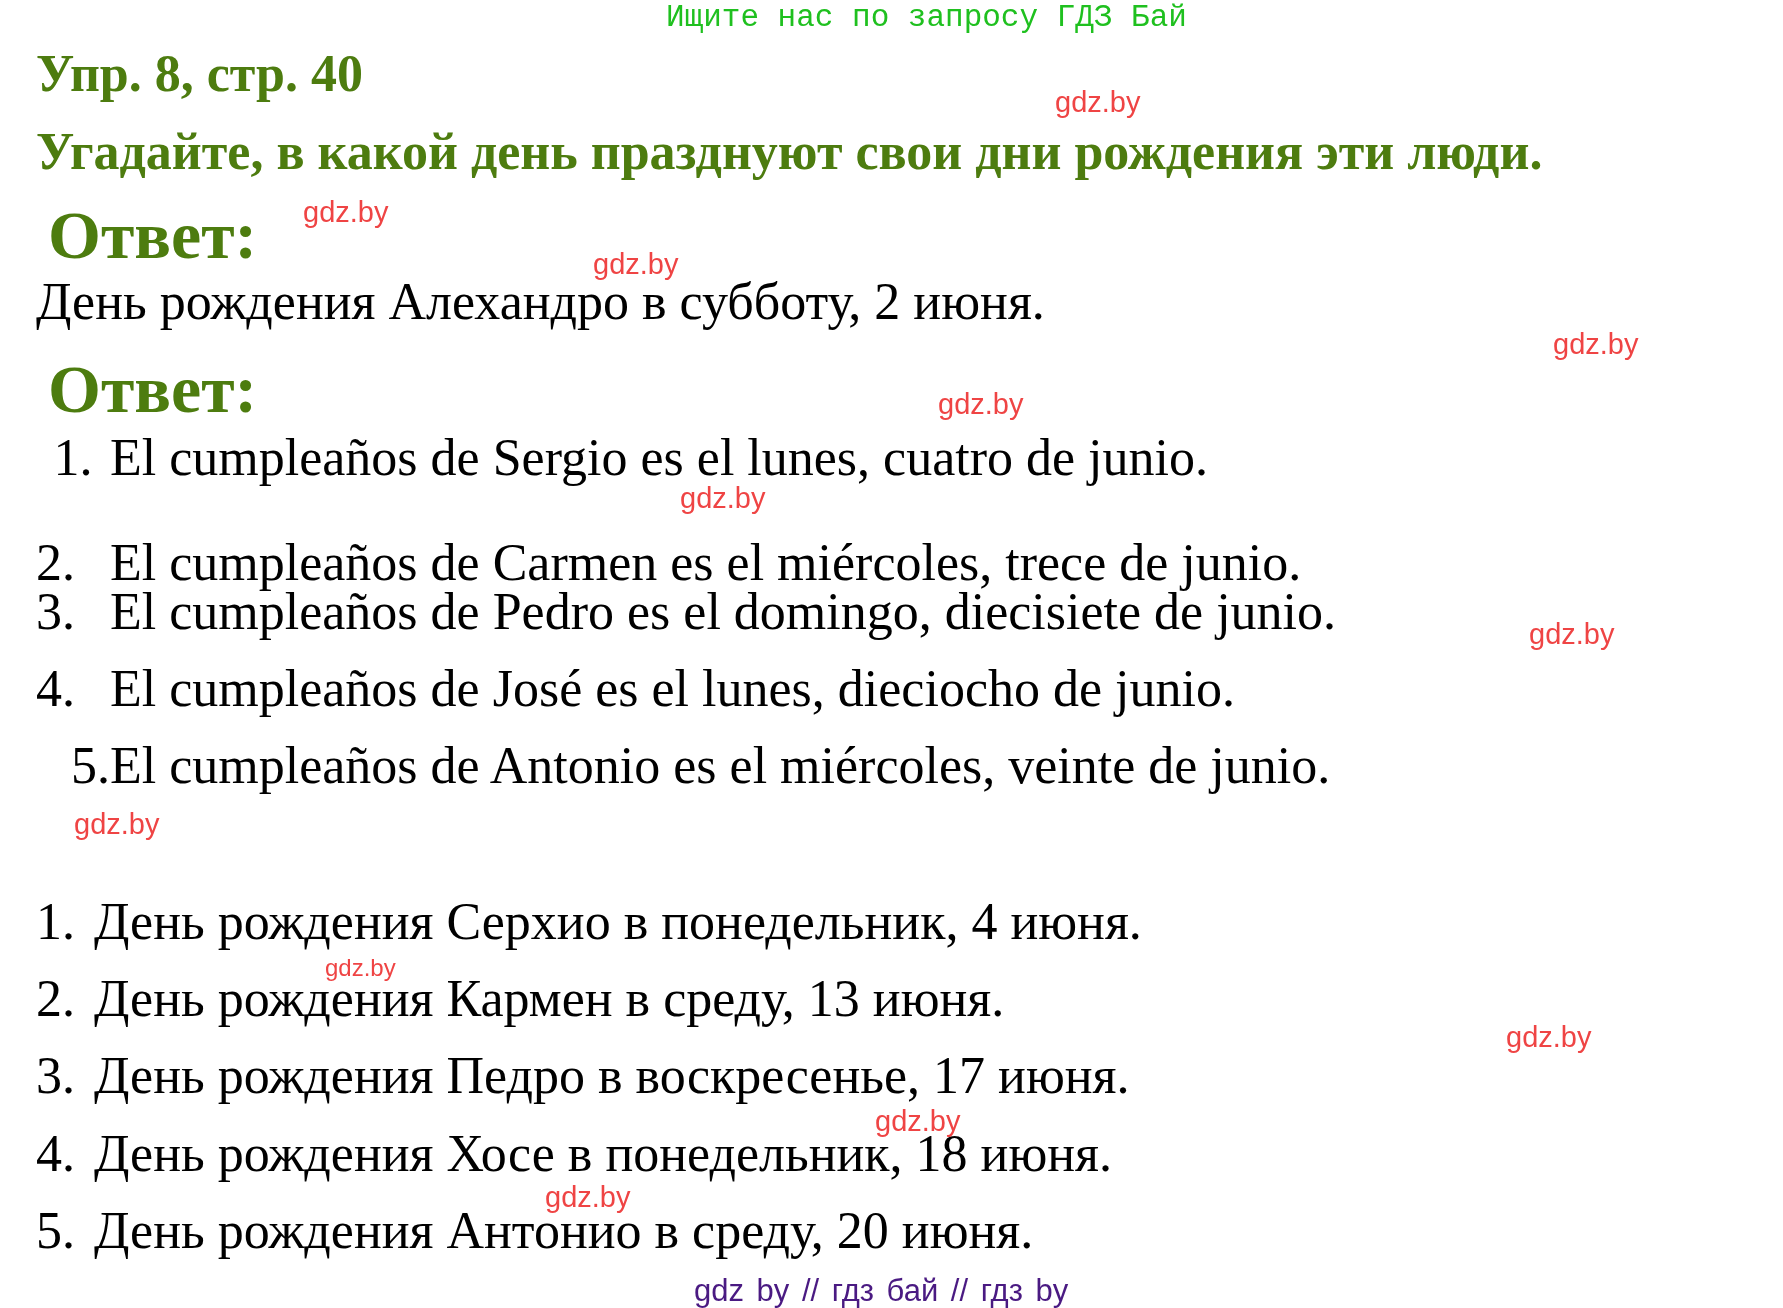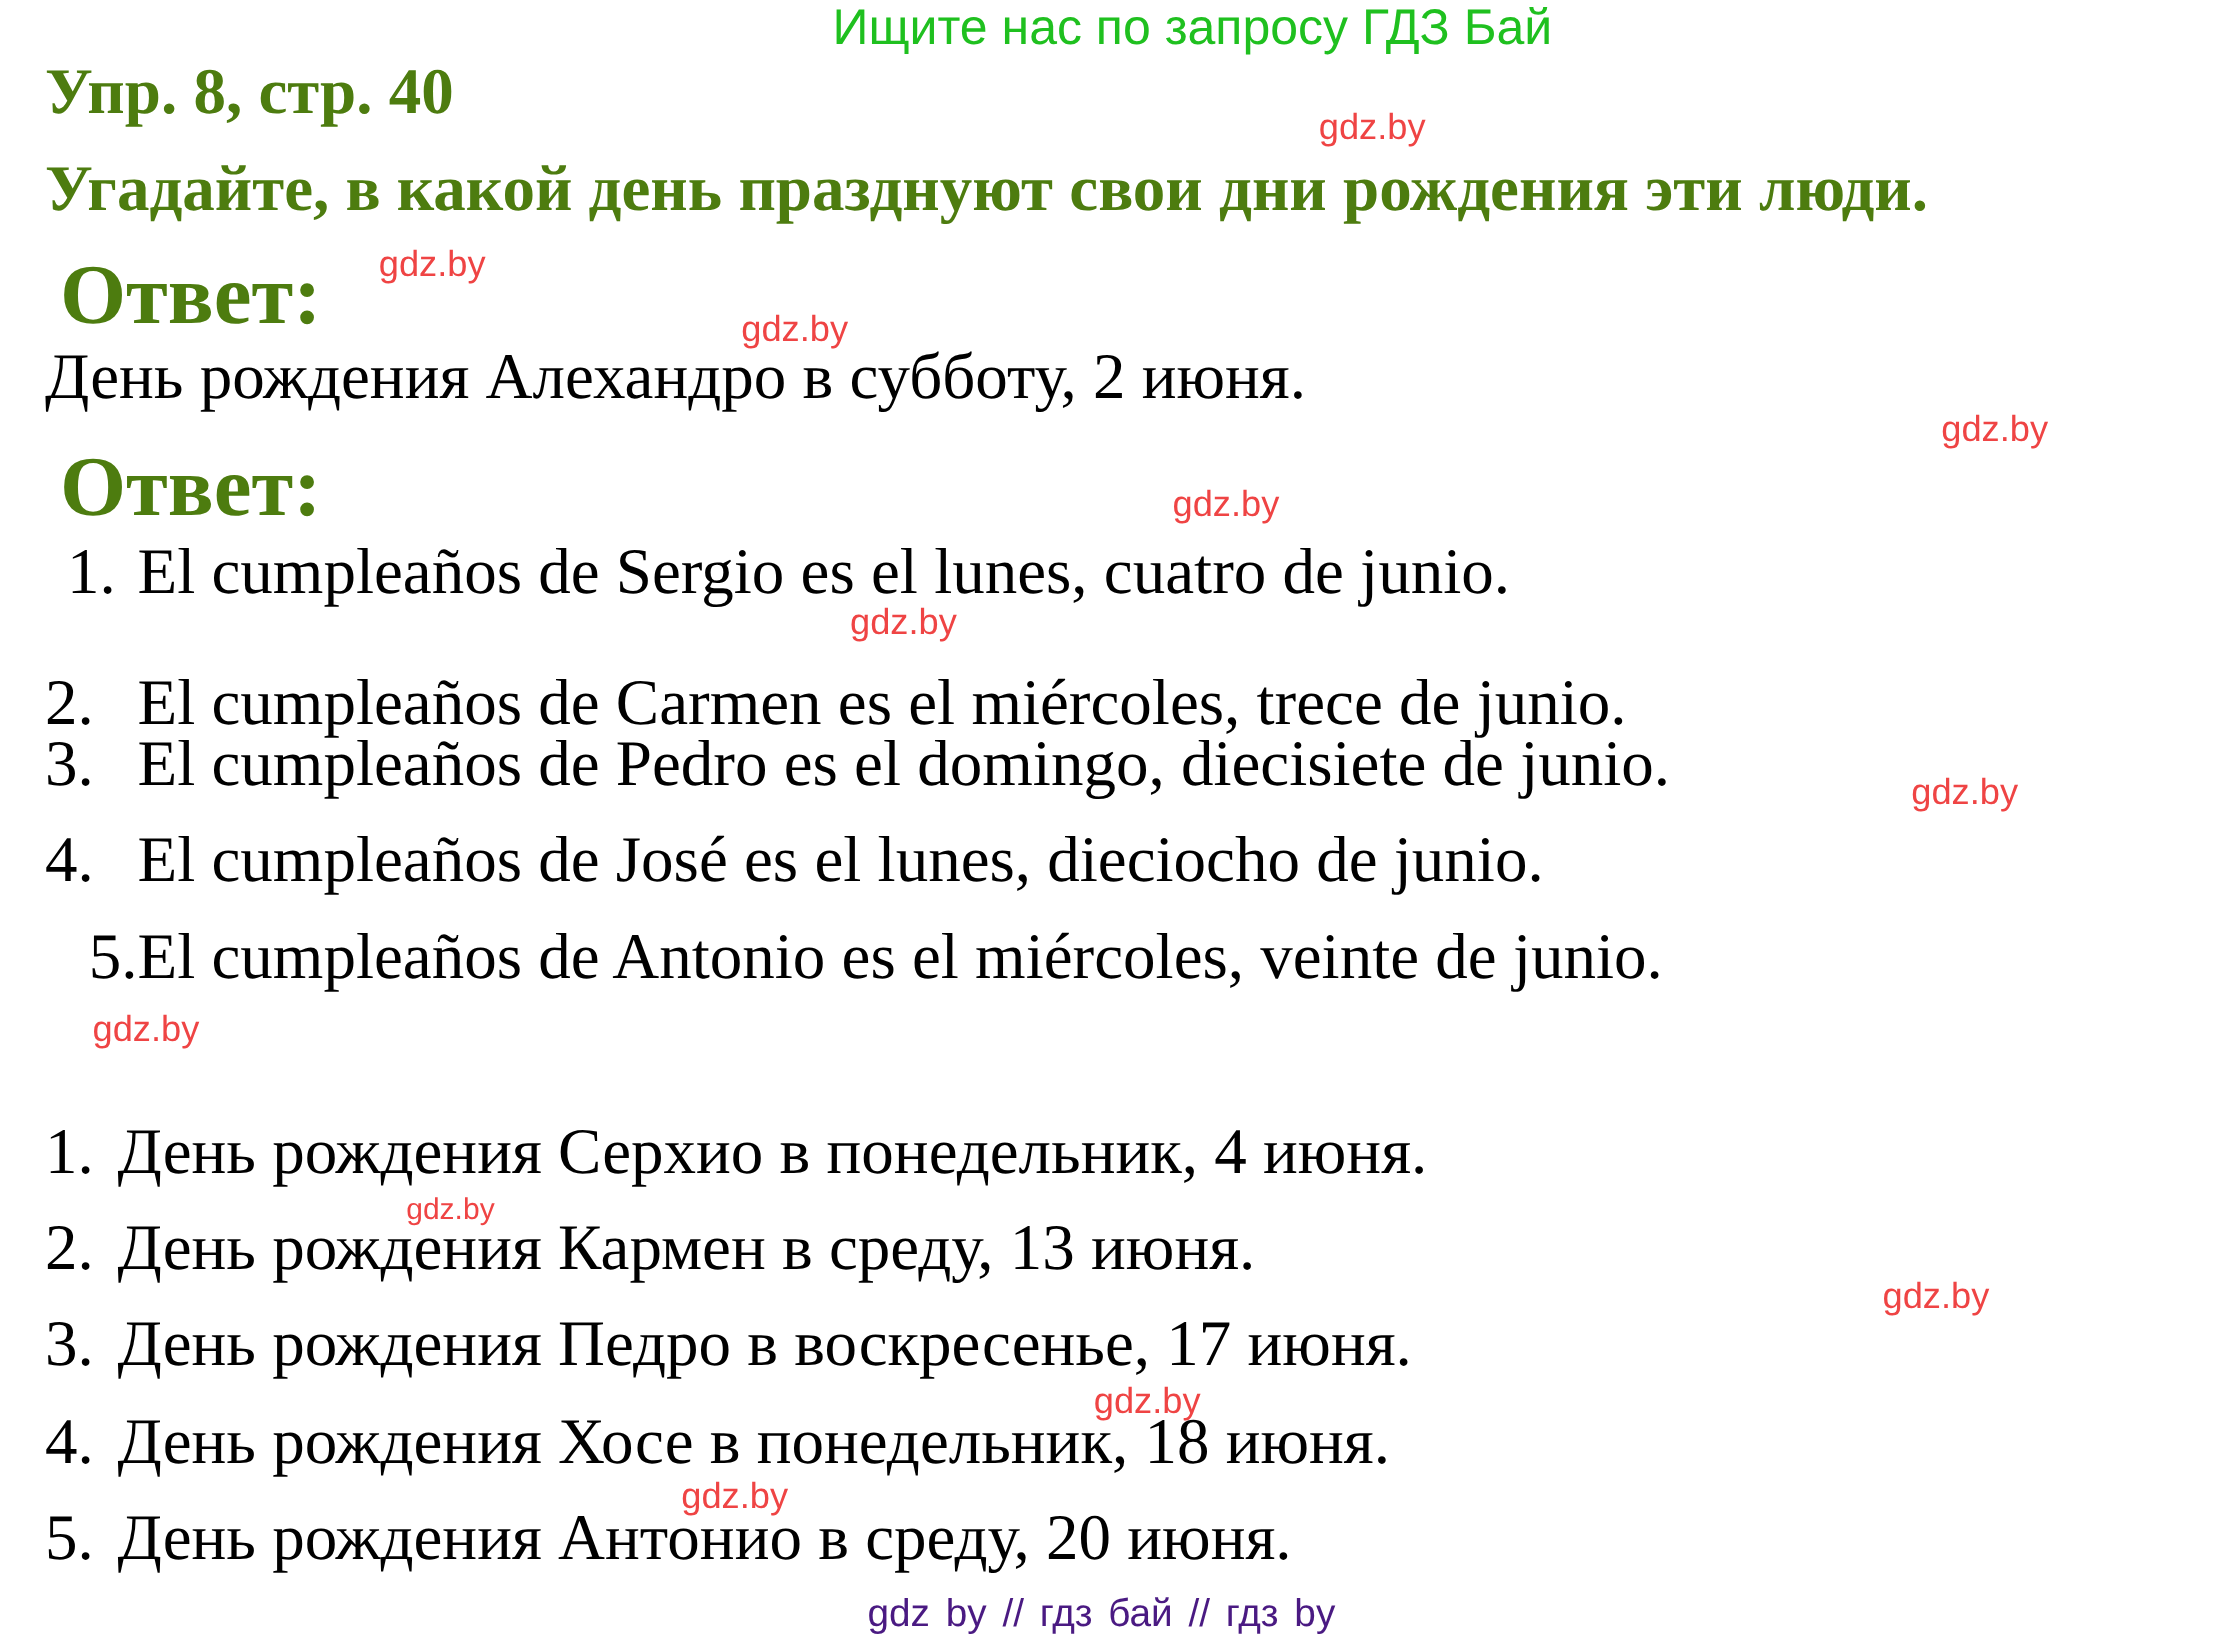--- a/index.html
+++ b/index.html
@@ -1,18 +1,18 @@
 <!DOCTYPE html>
 <html><head>
 <meta charset="utf-8">
 <style>
   html, body { margin: 0; padding: 0; background: #ffffff; }
   body { width: 1783px; height: 1308px; position: relative; overflow: hidden; }
   .abs { position: absolute; white-space: nowrap; }
-  .banner { font-family: Liberation Sans, sans-serif; font-size: 40px; color: #1fc01f; top: 0px; left: 666px; }
+  .banner { font-family: Liberation Mono, monospace; font-size: 31px; color: #1fc01f; top: 0px; left: 666px; }
   .h-bold { font-family: "Liberation Serif", serif; font-weight: bold; color: #4d7c0f; }
   .title { font-size: 52px; top: 44px; left: 36px; }
   .task { font-size: 52px; top: 122px; left: 36px; }
   .answer-label { font-size: 68px; left: 48px; }
   .serif { font-family: Liberation Serif, serif; font-size: 52px; color: #000; }
   .wm { font-family: "Liberation Sans", sans-serif; font-size: 29px; color: #ef4444; }
   .footer { font-family: "Liberation Sans", sans-serif; font-size: 31px; color: #4a1a82; top: 1273px; left: 694px; word-spacing: 4px; }
   .num { display: inline-block; width: 74px; }
   .num-ru { display: inline-block; width: 58px; }
 </style>

